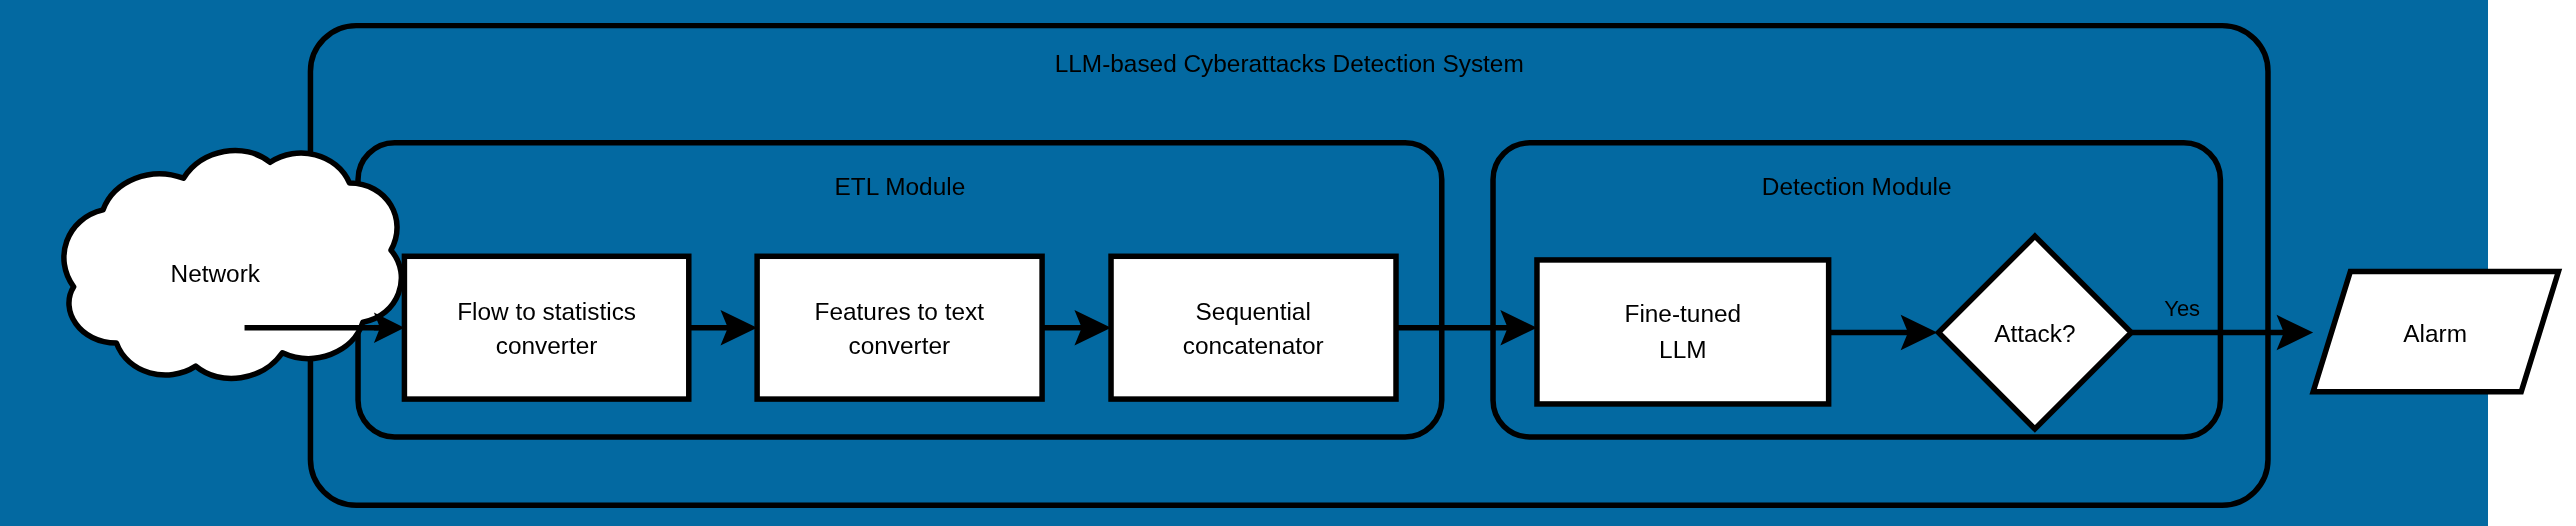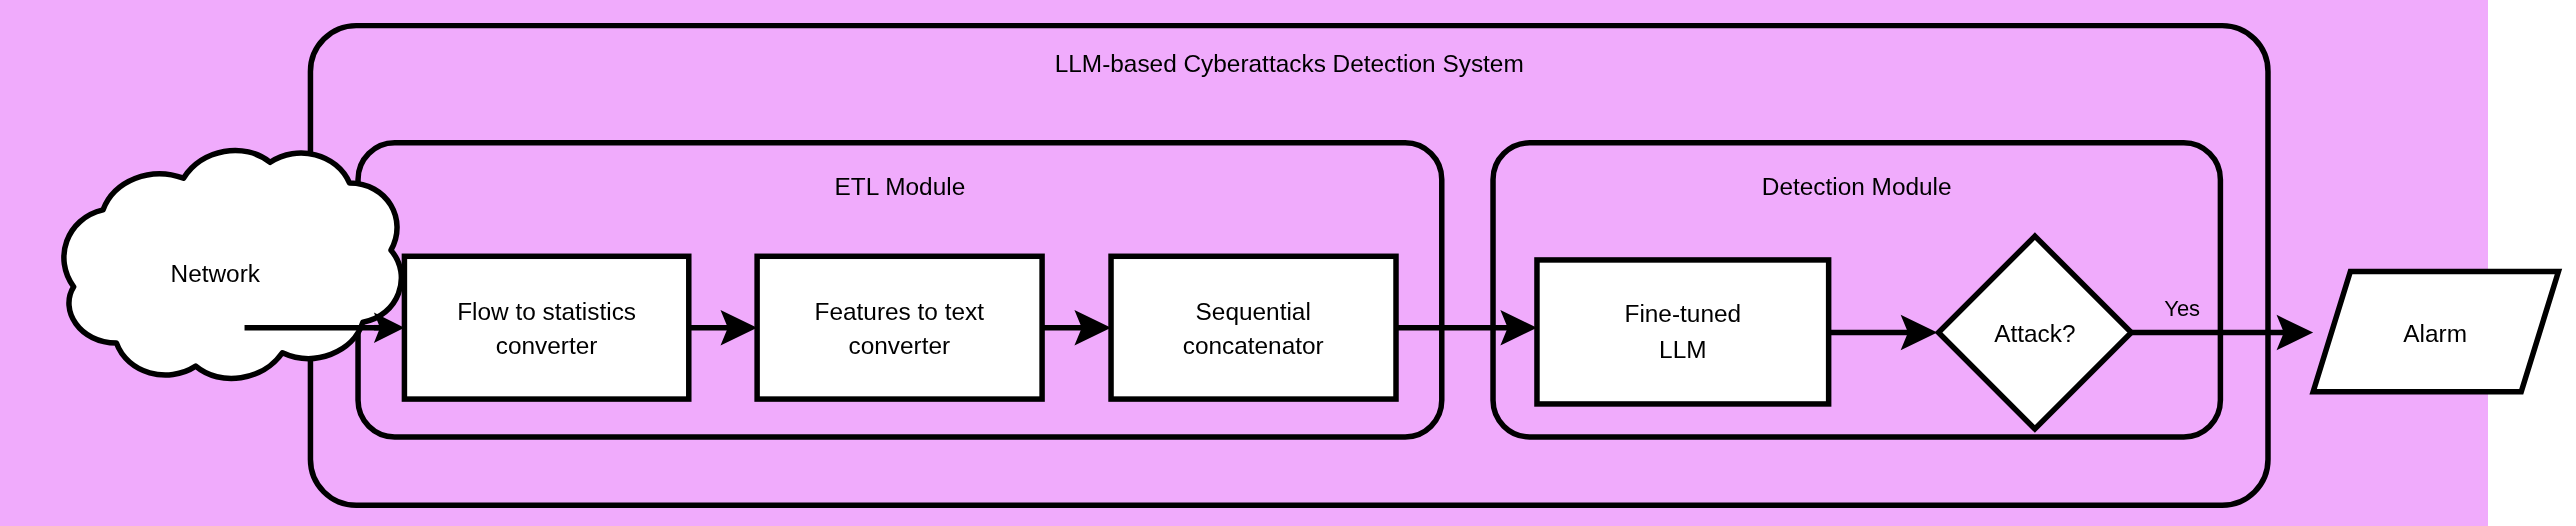--- a/index.html
+++ b/index.html
@@ -10,21 +10,21 @@
   body {
     width: 2576px;
     height: 526px;
     overflow: hidden;
     font-family: "Liberation Sans", sans-serif;
   }
   #diagram-root {
     position: relative;
     width: 2488px;
     height: 526px;
-    background: #f0abfc;
+    background: #0369a1;
   }
   svg.diagram {
     display: block;
     width: 2576px;
     height: 526px;
   }
   .shape-stroke {
     fill: #ffffff;
     stroke: #000000;
     stroke-width: 9;

